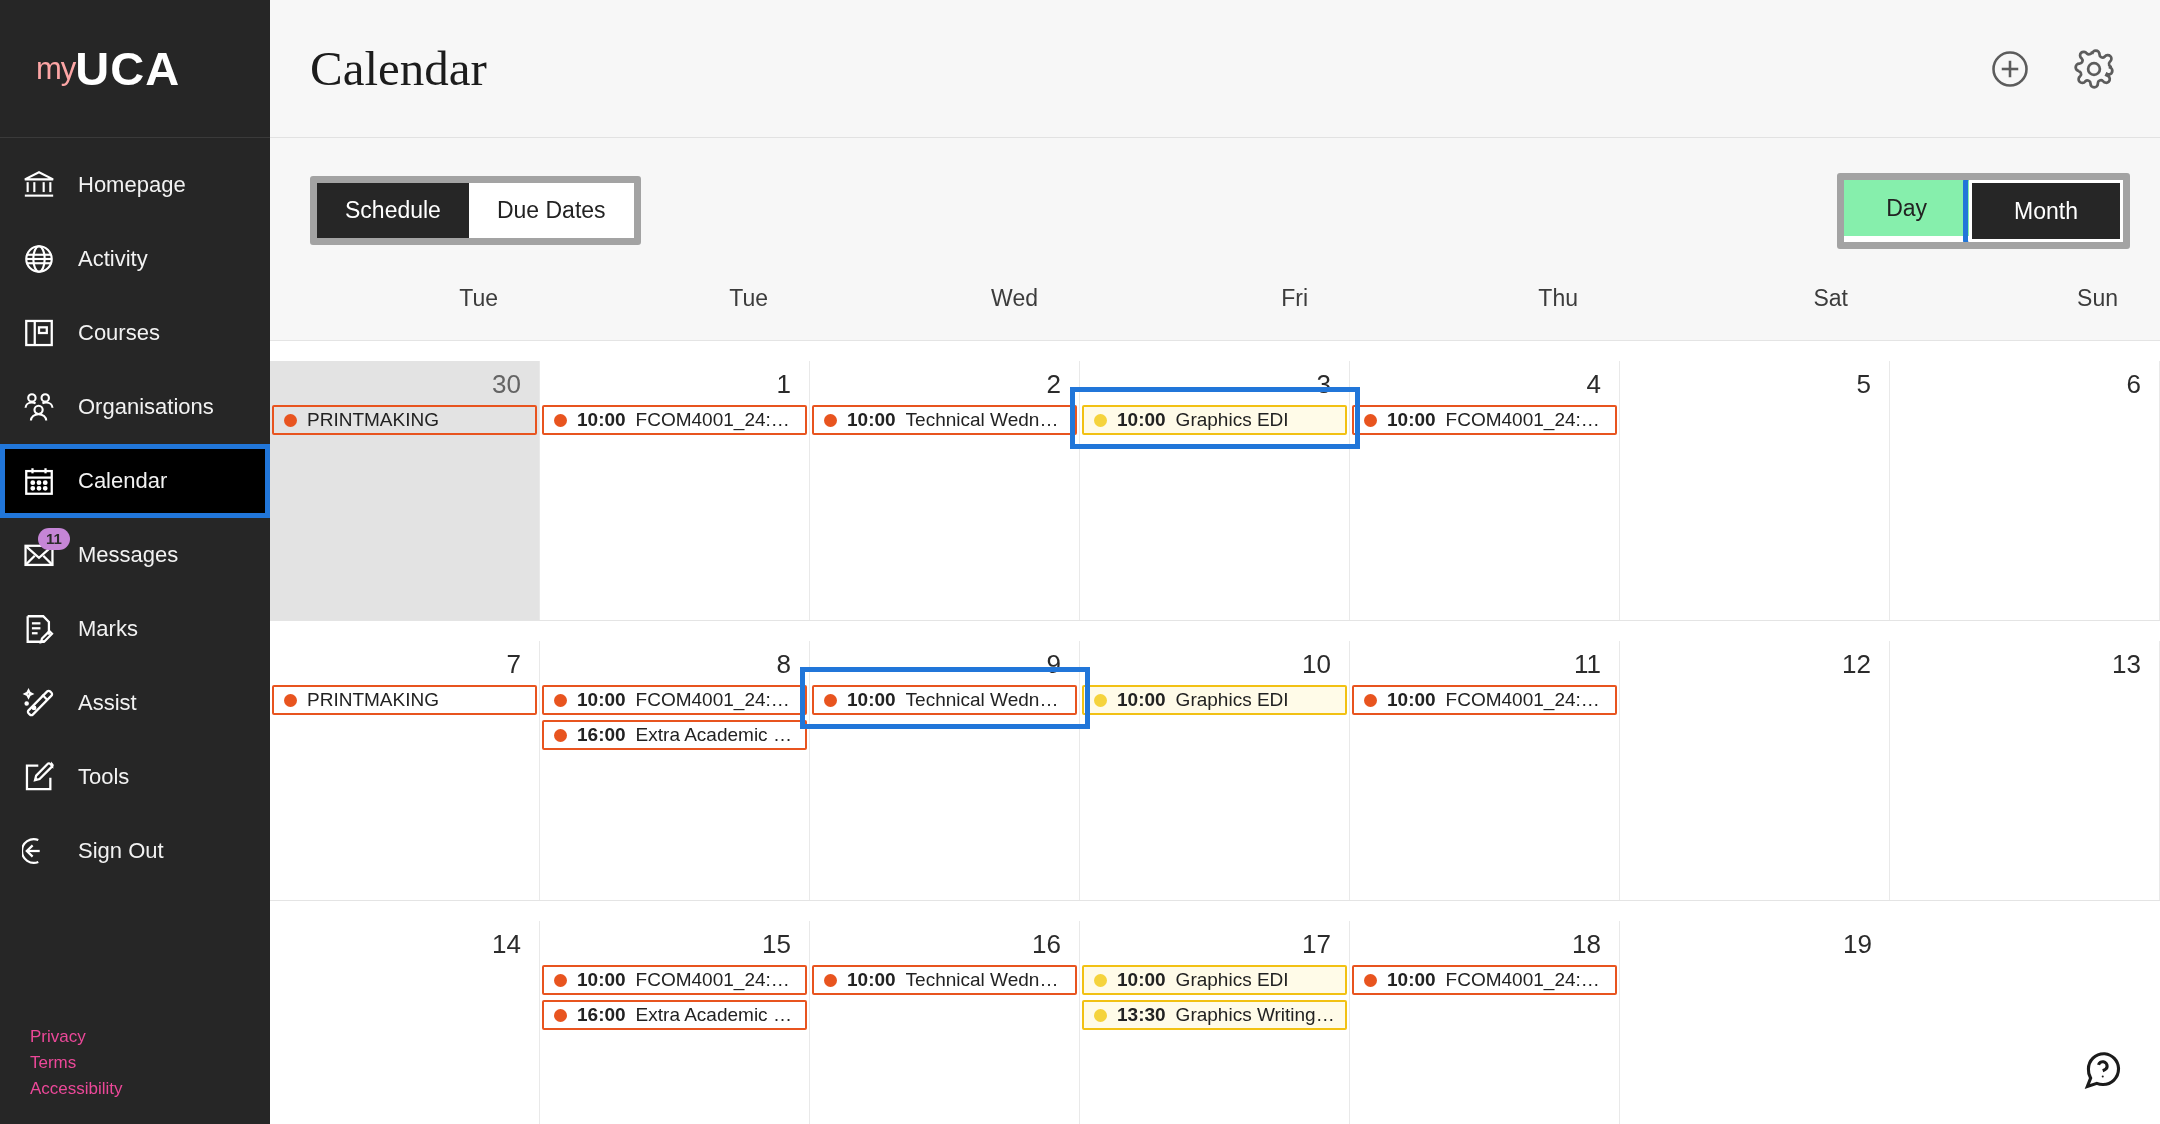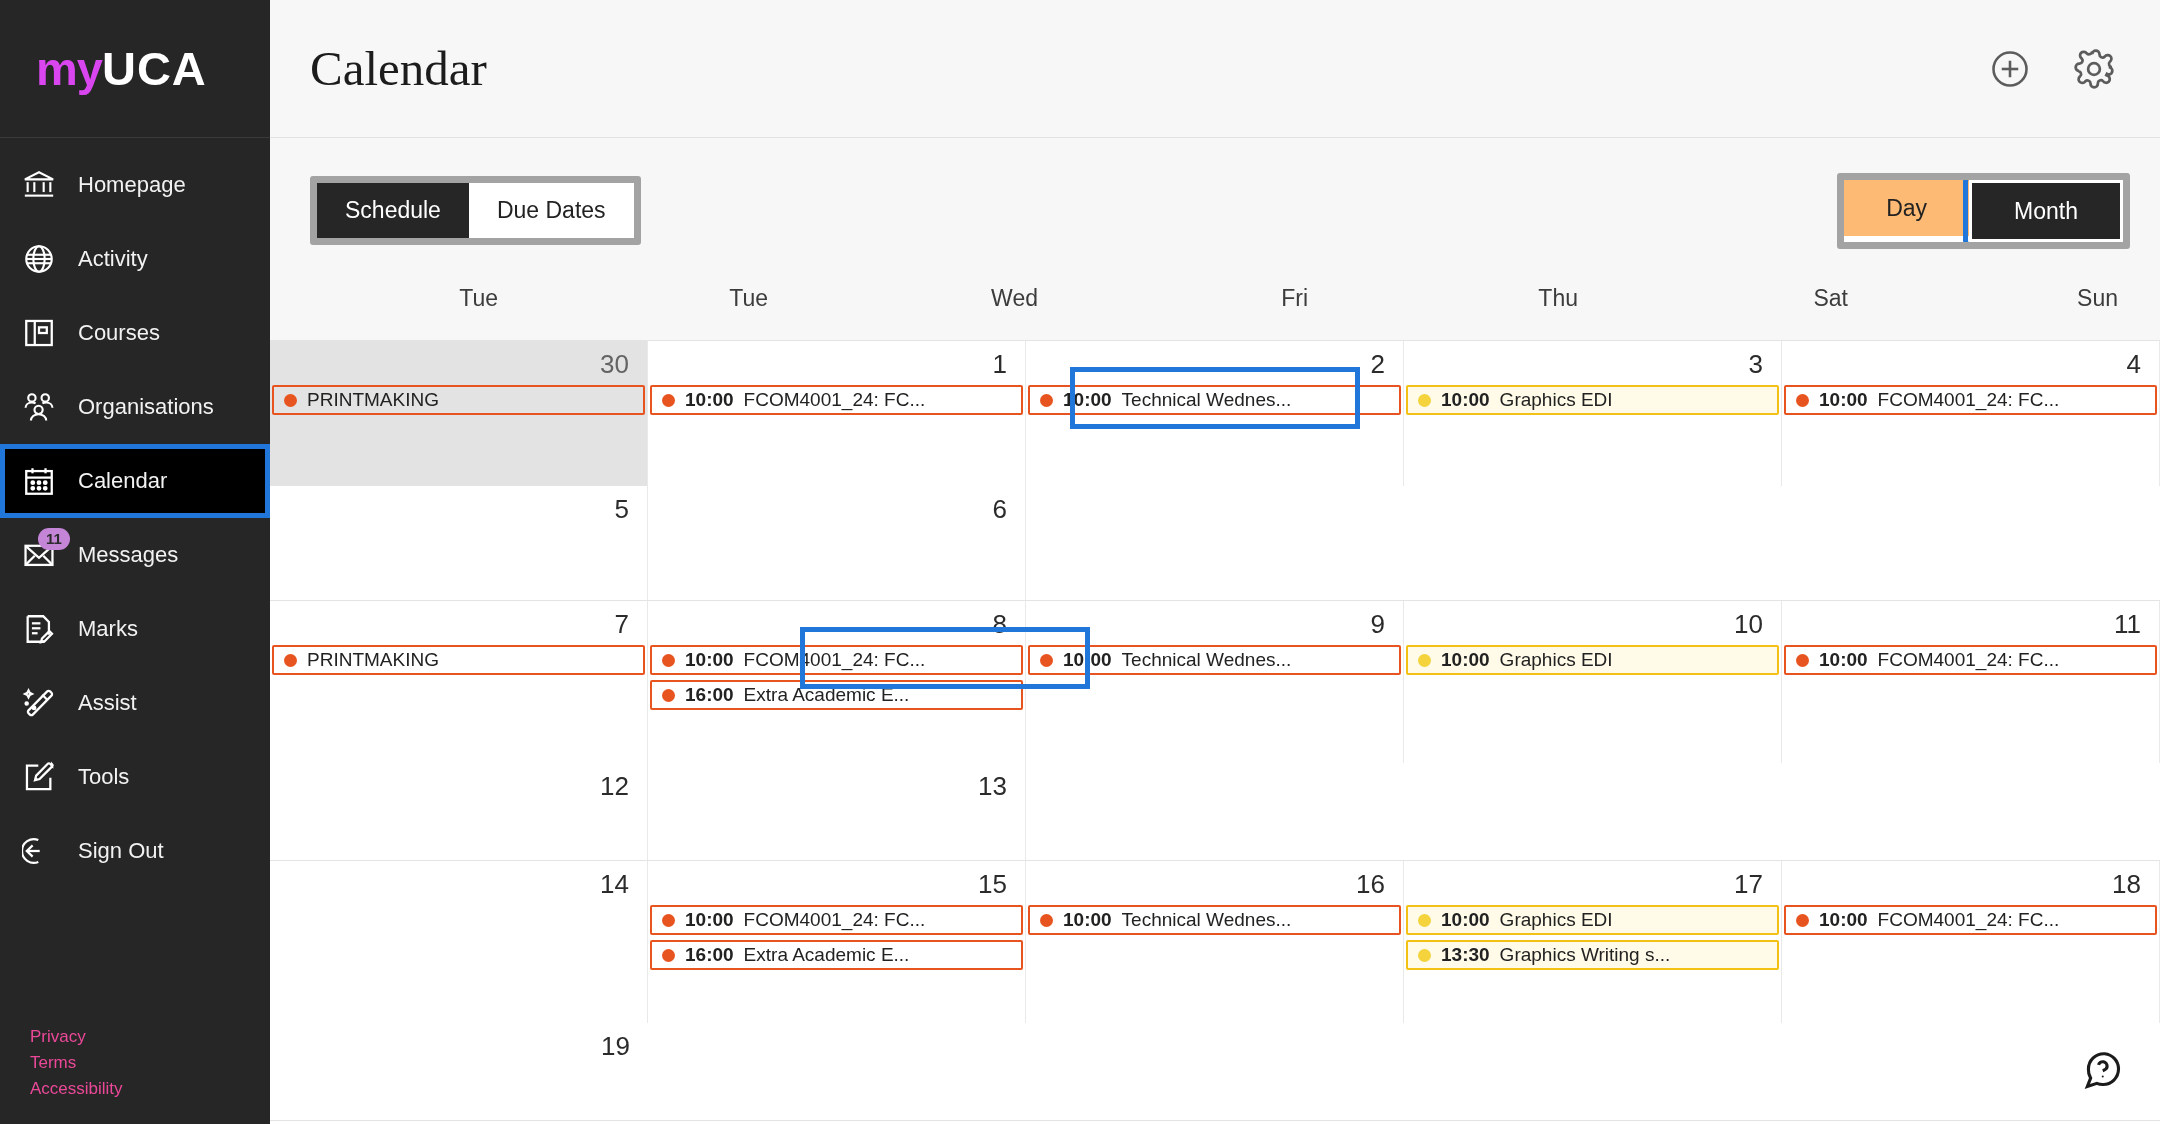--- a/index.html
+++ b/index.html
@@ -17,21 +17,21 @@
     width: 270px; min-width: 270px; height: 1124px;
     background: #262626; color: #ffffff;
     display: flex; flex-direction: column;
     position: relative;
   }
   .brand {
     height: 138px; min-height: 138px;
     display: flex; align-items: center; padding-left: 36px;
     border-bottom: 1px solid #3a3a3a;
   }
-  .brand-my { font-size: 47px; font-weight: bold; color: #d946ef; letter-spacing: -1px; }
+  .brand-my { font-size: 31px; font-weight: normal; color: #fca5a5; letter-spacing: -1px; }
   .brand-uca { font-size: 47px; font-weight: bold; color: #ffffff; letter-spacing: 1px; }
   .nav { flex: 1; padding-top: 10px; }
   .nav-item {
     display: flex; align-items: center;
     height: 74px; padding-left: 22px; gap: 22px;
     color: #f2f2f2; font-size: 22px; cursor: pointer;
     position: relative;
   }
   .nav-item.active {
     background: #000000;
@@ -85,45 +85,46 @@
     pointer-events: none;
   }
   .nav-month > * { pointer-events: auto; }
   .arrow-btn { width: 46px; height: 46px; cursor: pointer; color: #4d4d4d; }
   .arrow-btn svg { display: block; width: 46px; height: 46px; }
   .month-label { font-size: 37px; color: #1f1f1f; letter-spacing: .5px; }
   .view-seg { margin-left: auto; display: flex; align-items: center; }
   .view-seg .seg { border-radius: 3px; }
   .view-btn {
     padding: 0 42px; height: 56px; line-height: 56px;
-    font-size: 23px; color: #222; background: #fdba74; cursor: pointer; border: none;
+    font-size: 23px; color: #222; background: #86efac; cursor: pointer; border: none;
     font-family: "Liberation Sans", sans-serif;
   }
   .view-btn.on { background: #262626; color: #fff; }
   .focus-wrap { outline: 5px solid #2176d9; outline-offset: 1px; border: 3px solid #ffffff; border-radius: 2px; }
 
   
   .cal { flex: 1; display: flex; flex-direction: column; background: #fff; overflow: hidden; }
   .dow-row {
     display: grid; grid-template-columns: repeat(7, 1fr);
     background: #f7f7f7; height: 58px; min-height: 58px;
     border-bottom: 1px solid #e4e4e4;
   }
   .dow {
     font-size: 23px; color: #3c3c3c;
     display: flex; align-items: flex-start; justify-content: center;
     padding-right: 42px; padding-top: 2px;
     justify-content: flex-end;
   }
   .weeks { flex: 1; display: flex; flex-direction: column; }
   .week {
-    display: grid; grid-template-columns: repeat(5, 1fr);
+    display: grid; grid-template-columns: repeat(7, 1fr);
     border-bottom: 1px solid #e4e4e4;
     height: 260px; min-height: 260px;
     position: relative;
+    margin-top: 20px;
   }
   .day {
     border-right: 1px solid #e9e9e9;
     padding: 6px 0 0 0; position: relative; min-width: 0;
   }
   .day:last-child { border-right: none; }
   .day.other { background: #e3e3e3; }
   .day-num { font-size: 26px; color: #2b2b2b; text-align: right; padding-right: 18px; line-height: 34px; }
   .day.other .day-num { color: #646464; }
   .events { margin-top: 4px; display: flex; flex-direction: column; gap: 5px; padding: 0 2px; }

